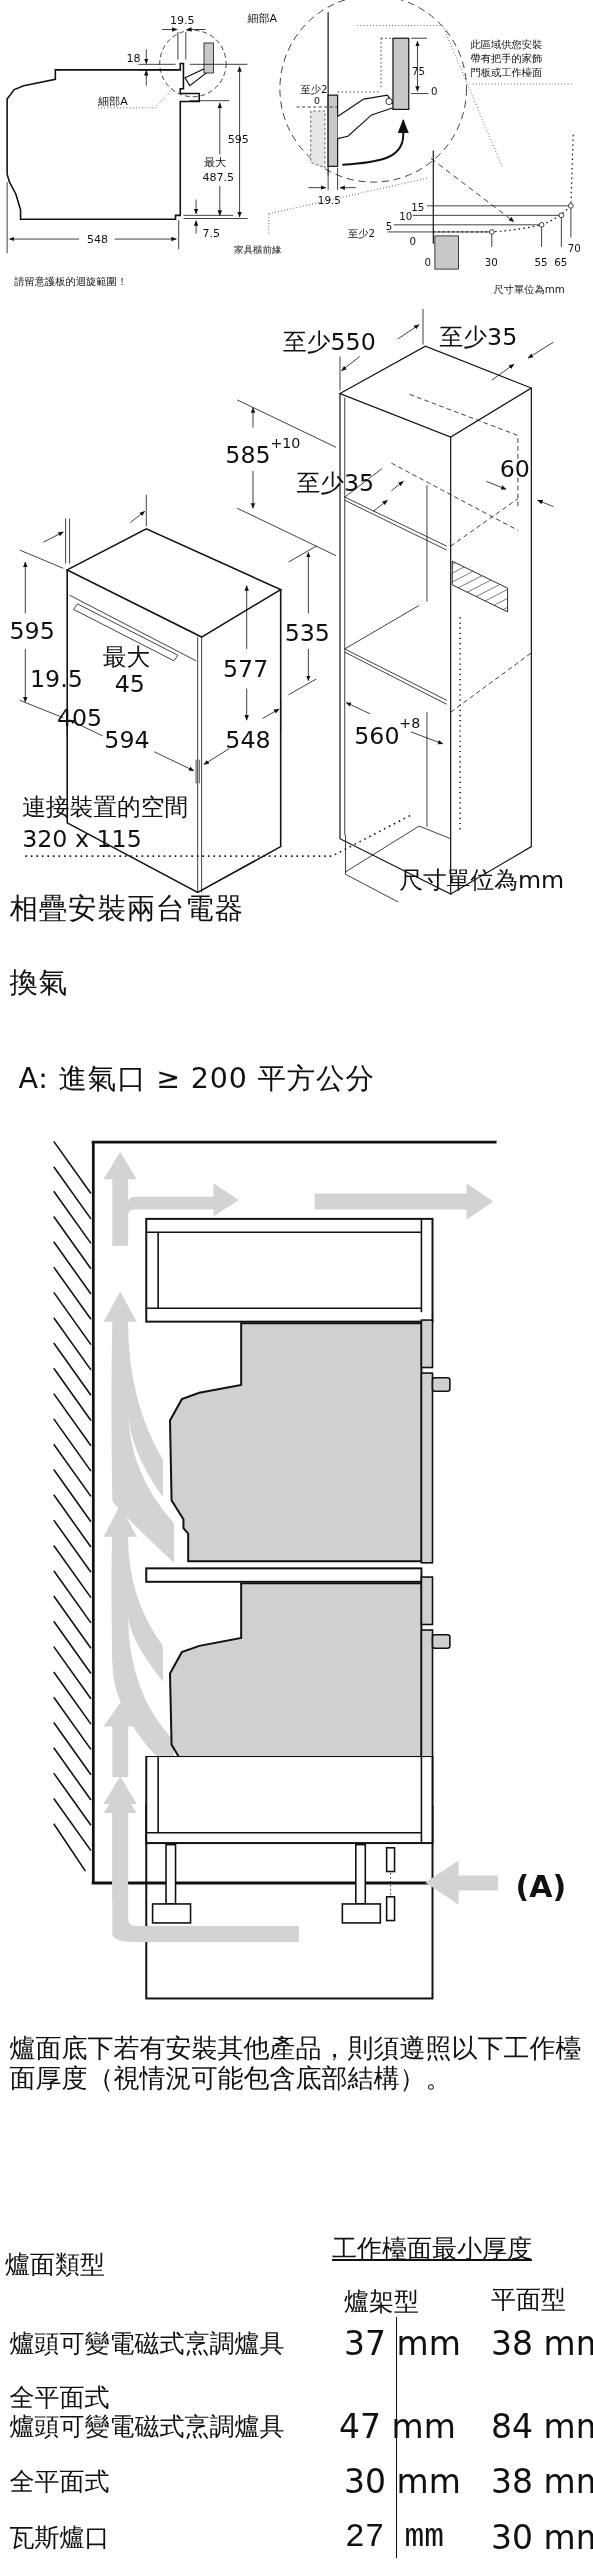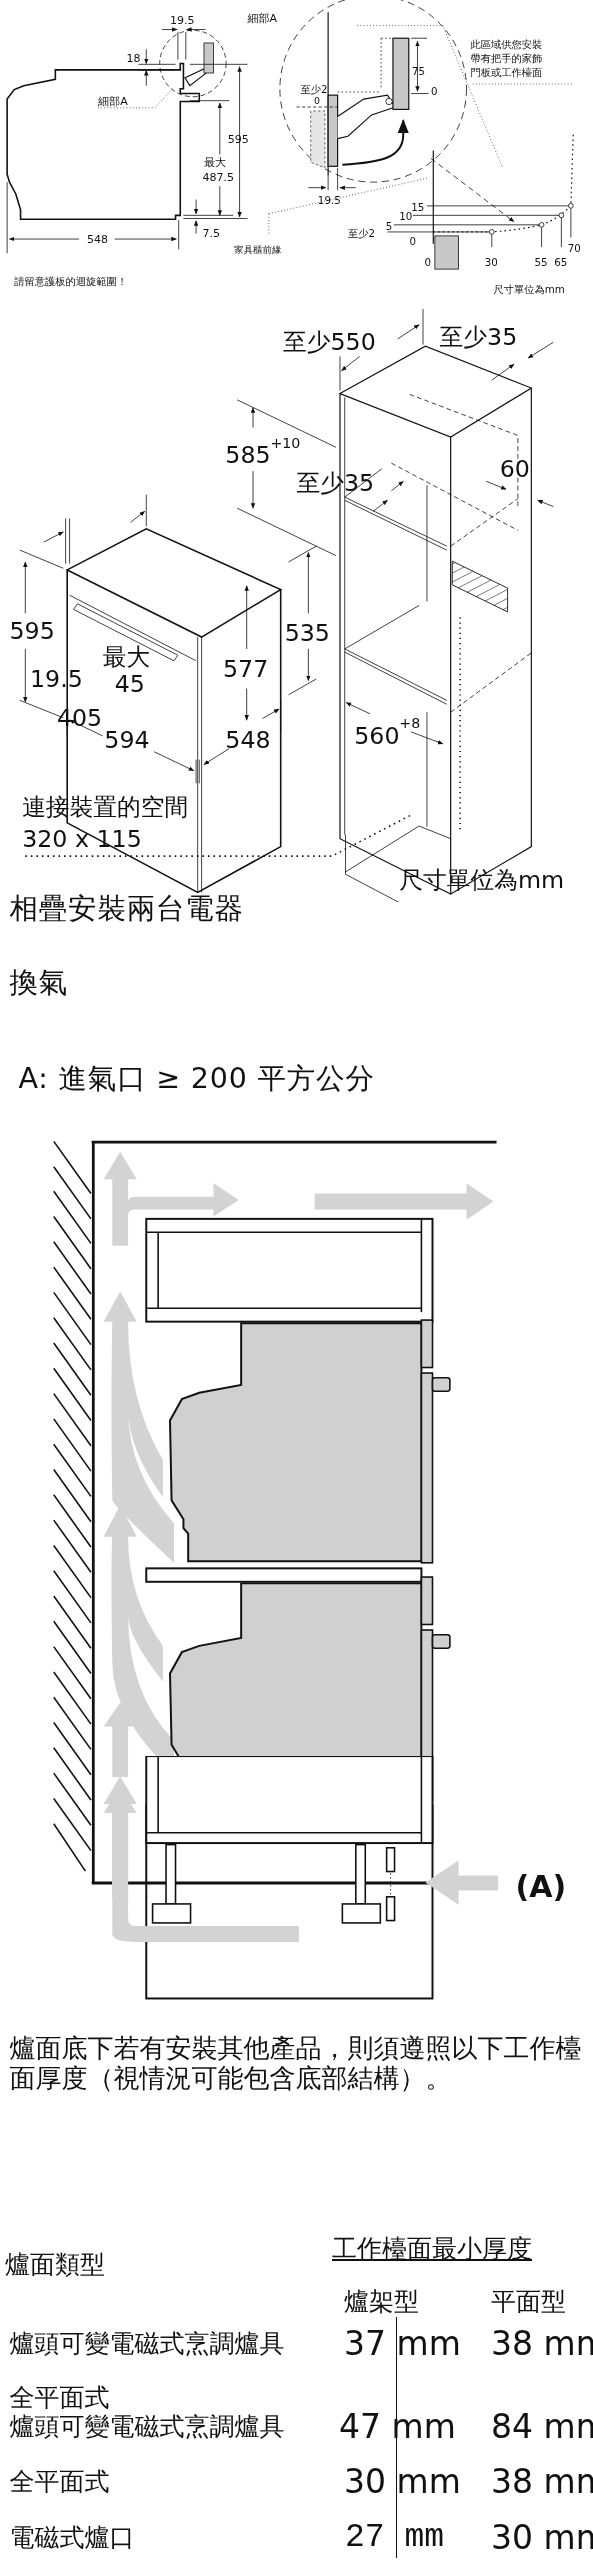--- a/index.html
+++ b/index.html
@@ -313,39 +313,39 @@
   <path d="M630,151 L580,151 L580,132 L538,160 L580,188 L580,170 L630,170 Z" fill="#d3d3d3" transform="translate(0,0)"></path>
   <text x="652" y="178" font-size="38" font-weight="bold">(A)</text>
 </svg>
 
 <div class="para" style="top:2033px;">爐面底下若有安裝其他產品，則須遵照以下工作檯面厚度（視情況可能包含底部結構）。</div>
 
 <div>
   <div class="tbl-cell" style="left:5px;top:2235px;margin-top:16px;">爐面類型</div>
   <div class="tbl-cell" style="left:332px;top:2235px;text-decoration:underline;">工作檯面最小厚度</div>
   <div class="tbl-cell" style="left:344px;top:2288px;">爐架型</div>
-  <div class="tbl-cell" style="left:491px;top:2288px;">平面型</div>
+  <div class="tbl-cell" style="left:491px;top:2288px;font-family:Liberation Mono, monospace;">平面型</div>
 
   <div>
     <div class="tbl-cell" style="left:9.5px;top:2330px;">爐頭可變電磁式烹調爐具</div>
     <div class="tbl-cell num" style="left:344px;top:2330px;">37 mm</div>
     <div class="tbl-cell num" style="left:491px;top:2330px;">38 mm</div>
   </div>
   <div>
     <div class="tbl-cell" style="left:9.5px;top:2384px;text-align:center;">全平面式</div>
     <div class="tbl-cell" style="left:9.5px;top:2413px;">爐頭可變電磁式烹調爐具</div>
     <div class="tbl-cell num" style="left:339px;top:2413px;">47 mm</div>
     <div class="tbl-cell num" style="left:491px;top:2413px;">84 mm</div>
   </div>
   <div>
     <div class="tbl-cell" style="left:9.5px;top:2468px;">全平面式</div>
     <div class="tbl-cell num" style="left:344px;top:2468px;">30 mm</div>
     <div class="tbl-cell num" style="left:491px;top:2468px;">38 mm</div>
   </div>
   <div>
-    <div class="tbl-cell" style="left:9.5px;top:2524px;">電磁式爐口</div>
+    <div class="tbl-cell" style="left:9.5px;top:2524px;">瓦斯爐口</div>
     <div class="tbl-cell num" style="left:345px;top:2524px;font-family:Liberation Mono, monospace;">27 mm</div>
     <div class="tbl-cell num" style="left:491px;top:2524px;">30 mm</div>
   </div>
 
   <div class="abs" style="left:396px;top:2317px;width:1.2px;height:241px;background:#111;"></div>
 </div>
 
 
 </body></html>

